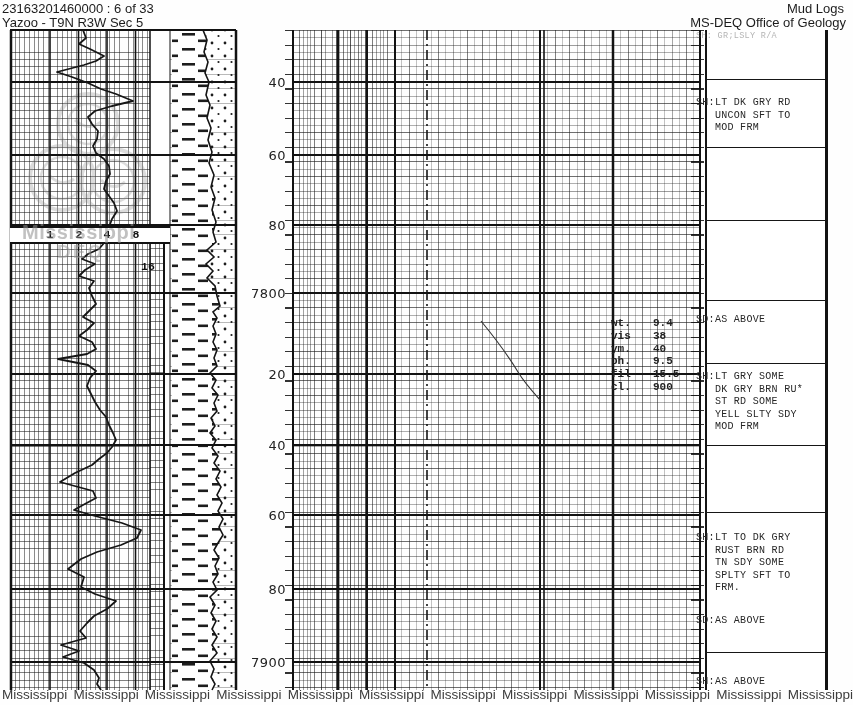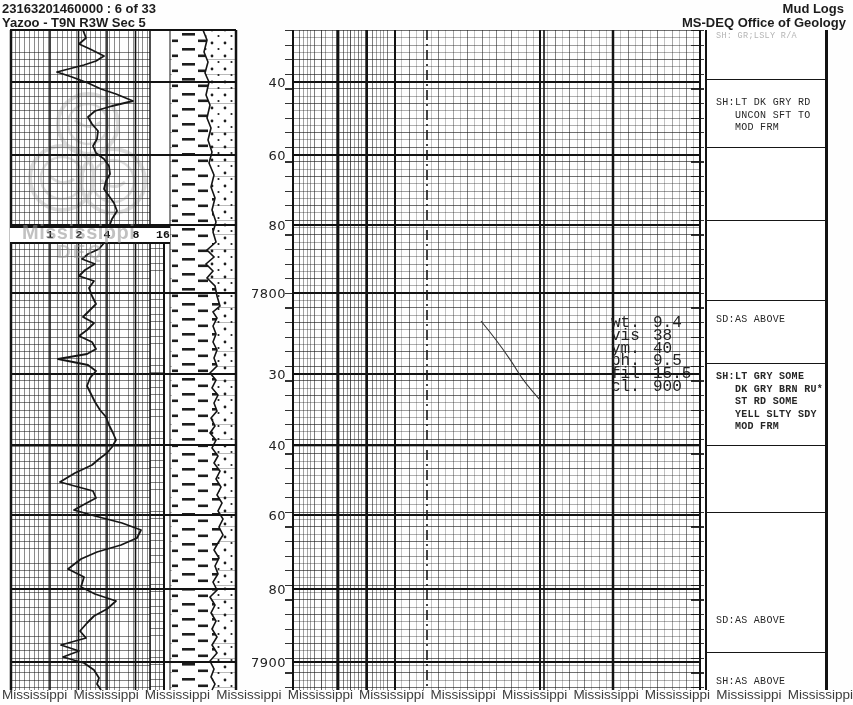--- a/index.html
+++ b/index.html
@@ -1,18 +1,18 @@
 <!DOCTYPE html>
 <html><head>
 <meta charset="utf-8">
 <style>
   html,body{margin:0;padding:0;background:#ffffff;}
   #page{position:relative;width:853px;height:705px;background:#fefefe;overflow:hidden;
         font-family:"Liberation Sans",sans-serif;color:#1c1c1c;}
-  .hdr{position:absolute;font-size:13px;line-height:14px;white-space:nowrap;font-weight:bold;}
+  .hdr{position:absolute;font-size:13px;line-height:14px;white-space:nowrap;}
   
   #curve-track{position:absolute;left:10px;top:30px;width:140px;height:660px;background:
     repeating-linear-gradient(to bottom, rgba(25,25,25,.55) 0 0.9px, transparent 0.9px 7.3px),
     repeating-linear-gradient(to right,  rgba(25,25,25,.5)  0 0.9px, transparent 0.9px 4.73px);}
   #curve-track-ext{position:absolute;left:150px;top:241px;width:14px;height:449px;background:
     repeating-linear-gradient(to bottom, rgba(25,25,25,.55) 0 0.9px, transparent 0.9px 7.3px),
     repeating-linear-gradient(to right,  rgba(25,25,25,.5)  0 0.9px, transparent 0.9px 4.73px);}
   #litho-col{position:absolute;left:170px;top:30px;width:66px;height:660px;background:
     #fff repeating-linear-gradient(to bottom, rgba(25,25,25,.30) 0 0.8px, transparent 0.8px 14.6px);}
   #main-grid{position:absolute;left:292px;top:30px;width:409px;height:660px;background:
@@ -29,26 +29,26 @@
     border-top:2px solid #121212;border-bottom:2px solid #121212;}
   .scale-num{position:absolute;top:0;transform:translateX(-50%);font-family:"Liberation Mono",monospace;
     font-size:11.5px;font-weight:700;color:#111;}
   
   .depth-label{position:absolute;left:228px;width:58px;text-align:right;font-size:13px;
     letter-spacing:.5px;color:#222;transform:translateY(-50%);font-family:"DejaVu Sans",sans-serif;}
   
   #desc-col{position:absolute;left:705px;top:30px;width:118px;height:660px;background:#fff;
     border-left:2px solid #141414;border-right:3px solid #121212;}
   .desc-divider{position:absolute;left:705px;width:120px;height:0;border-top:1.6px solid #161616;}
-  .desc-block{position:absolute;left:716px;width:112px;font-family:"Liberation Mono",monospace;
+  .desc-block{position:absolute;left:696px;width:112px;font-family:"Liberation Mono",monospace;
     font-size:10px;line-height:12.6px;letter-spacing:.3px;color:#272727;white-space:pre;}
   .desc-frag{opacity:.45;font-size:8.5px;color:#555;}
   
   #mud-data{position:absolute;left:611px;top:317px;font-family:"Liberation Mono",monospace;
-    font-size:16px;line-height:12.8px;color:#222;}
+    font-size:11px;line-height:12.8px;color:#222;font-weight:bold;}
   .mud-row{display:flex;}
   .mud-label{width:42px;}
   .mud-value{width:42px;}
   
   #wm-state{position:absolute;left:22px;top:221px;font-size:20px;font-weight:700;color:#8f8f8f;opacity:.55;letter-spacing:.5px;}
   #wm-deq{position:absolute;left:57px;top:241px;font-size:19px;font-weight:700;color:#9a9a9a;opacity:.5;letter-spacing:2px;}
   #wm-bottom{position:absolute;left:2px;top:687px;width:851px;display:flex;justify-content:space-between;
     overflow:hidden;font-size:13.5px;color:#3c3c3c;white-space:nowrap;}
   svg{position:absolute;left:0;top:0;}
 </style>
@@ -143,31 +143,31 @@
     <line x1="10" y1="30" x2="236" y2="30" stroke="#121212" stroke-width="2"></line>
     <path fill="none" stroke="#161616" stroke-width="1.8" stroke-linejoin="round" d="M83,30 L86,38 L79,44 L90,49 L104,56 L96,61 L84,65 L57,72 L72,77 L88,83 L101,89 L116,94 L133,101 L112,106 L95,111 L88,117 L92,124 L98,131 L97,139 L93,146 L96,153 L104,159 L109,166 L110,174 L106,181 L104,189 L109,196 L114,203 L117,211 L112,219 L109,227 L107,235 L104,243 L99,249 L88,254 L82,259 L95,264 L85,270 L79,276 L94,281 L89,288 L92,296 L96,304 L89,311 L83,317 L94,323 L87,330 L79,336 L92,342 L96,349 L87,354 L58,359 L88,365 L96,371 L90,378 L87,386 L91,394 L95,402 L100,410 L106,417 L109,425 L113,433 L116,440 L112,447 L107,453 L99,459 L92,465 L75,473 L60,482 L93,491 L96,498 L83,505 L74,510 L95,516 L122,523 L141,530 L137,538 L121,545 L97,552 L81,559 L68,569 L84,577 L81,587 L95,594 L116,601 L107,609 L94,616 L87,623 L80,631 L86,638 L61,645 L79,651 L63,657 L84,663 L94,670 L99,678 L97,684 L101,690"></path>
     <path fill="none" stroke="#333" stroke-width="1.1" d="M481,321 C495,338 506,352 518,372 C526,385 535,394 541,401"></path>
   </svg>
 
   <div id="scale-band">
     <span class="scale-num" style="left:40px;">1</span>
     <span class="scale-num" style="left:69px;">2</span>
     <span class="scale-num" style="left:97px;">4</span>
     <span class="scale-num" style="left:126px;">8</span>
-    <span class="scale-num" style="left:153px;">16</span>
+    <span class="scale-num" style="left:138px;margin-top:32px;">16</span>
   </div>
 
   <div id="wm-state">Mississippi</div>
   <div id="wm-deq">DEQ</div>
 
   <div class="depth-label" style="top:82px;">40</div>
   <div class="depth-label" style="top:155px;">60</div>
   <div class="depth-label" style="top:225px;">80</div>
   <div class="depth-label" style="top:293px;">7800</div>
-  <div class="depth-label" style="top:374px;">30</div>
+  <div class="depth-label" style="top:374px;">20</div>
   <div class="depth-label" style="top:445px;">40</div>
   <div class="depth-label" style="top:515px;">60</div>
   <div class="depth-label" style="top:589px;">80</div>
   <div class="depth-label" style="top:662px;">7900</div>
 
   <div id="mud-data">
     <div class="mud-row">
         <span class="mud-label">wt.</span>
         <span class="mud-value">9.4</span>
       </div>
@@ -201,25 +201,30 @@
   <div class="desc-divider" style="top:363px;"></div>
   <div class="desc-divider" style="top:445px;"></div>
   <div class="desc-divider" style="top:512px;"></div>
   <div class="desc-divider" style="top:652px;"></div>
 
   <div class="desc-block desc-frag" style="top:30px;">SH: GR;LSLY R/A</div>
   <div class="desc-block" style="top:97px;">SH:LT DK GRY RD
    UNCON SFT TO
    MOD FRM</div>
   <div class="desc-block" style="top:314px;">SD:AS ABOVE</div>
-  <div class="desc-block" style="top:371px;font-weight:bold;">SH:LT GRY SOME
+  <div class="desc-block" style="top:371px;">SH:LT GRY SOME
    DK GRY BRN RU*
    ST RD SOME
    YELL SLTY SDY
    MOD FRM</div>
+  <div class="desc-block" style="top:532px;">SH:LT TO DK GRY
+   RUST BRN RD
+   TN SDY SOME
+   SPLTY SFT TO
+   FRM.</div>
   <div class="desc-block" style="top:615px;">SD:AS ABOVE</div>
   <div class="desc-block" style="top:676px;">SH:AS ABOVE</div>
 
   <div id="wm-bottom">
     <span>Mississippi</span>
     <span>Mississippi</span>
     <span>Mississippi</span>
     <span>Mississippi</span>
     <span>Mississippi</span>
     <span>Mississippi</span>

